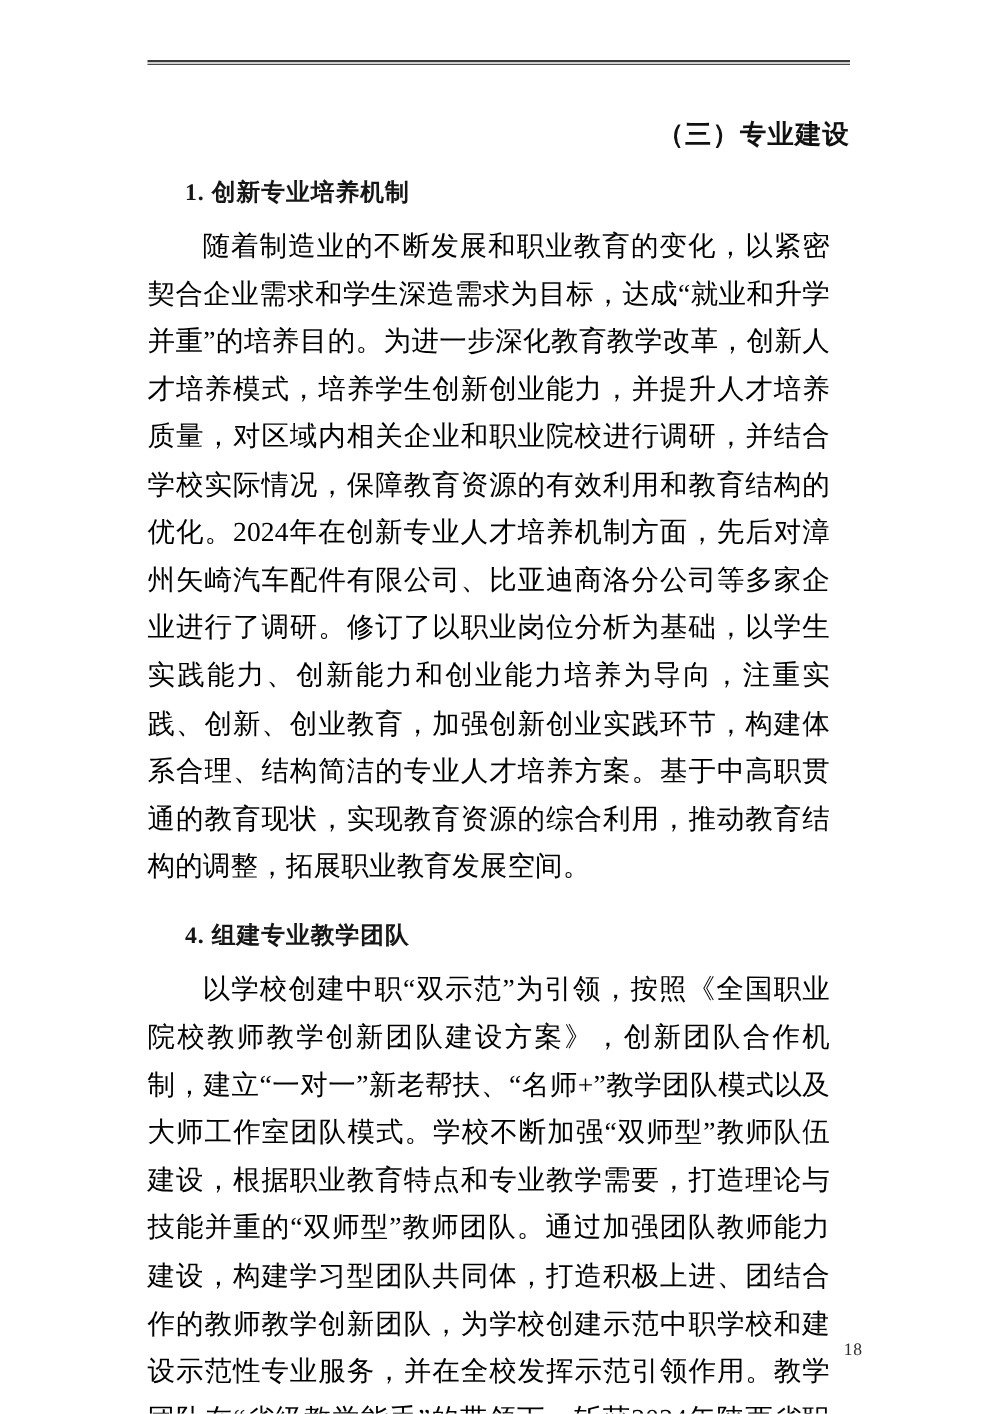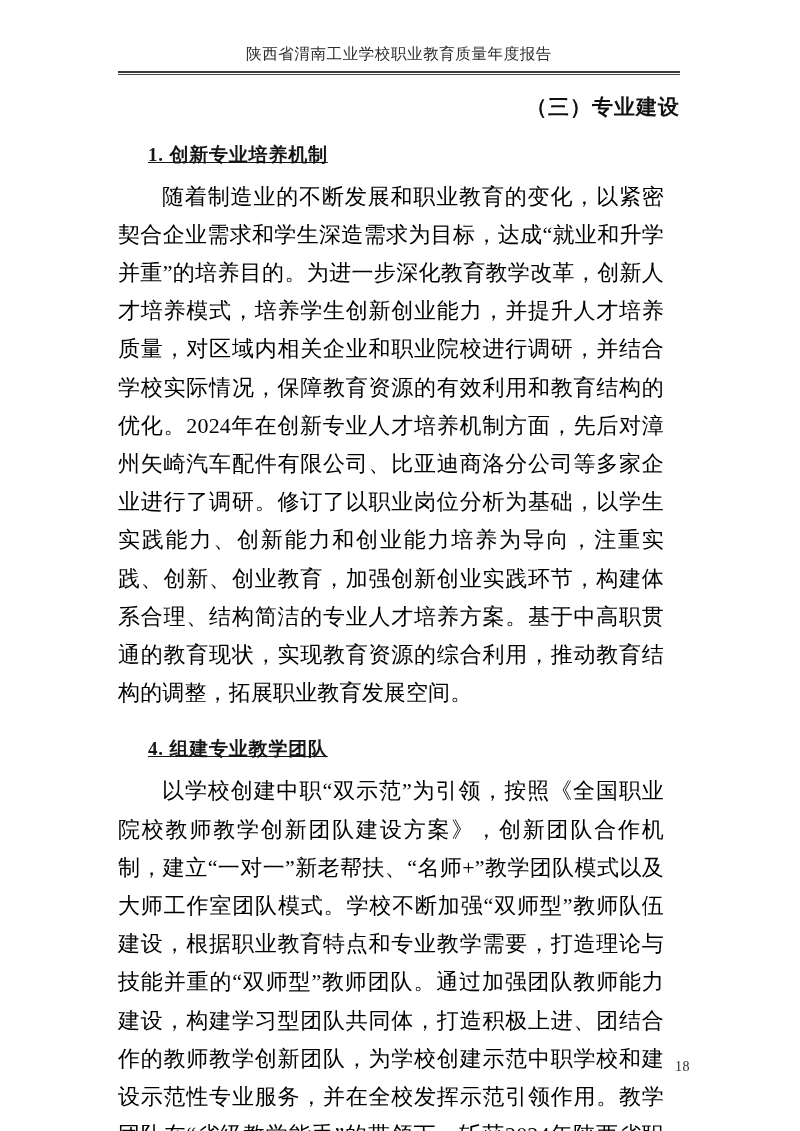--- a/index.html
+++ b/index.html
@@ -89,55 +89,53 @@
     text-align: right;
   }
 
   .sub-heading {
     font-size: 19px;
     line-height: 38px;
     margin: 6px 0 4px 0;
     padding-left: 30px;
     letter-spacing: 0.8px;
     color: #161616;
-    text-decoration: underline;
   }
 
   .body-para {
     font-size: 22px;
     line-height: 38.2px;
     margin: 0 16px 2px 0;
     text-align: justify;
     text-justify: inter-character;
     text-indent: 2em;
     letter-spacing: 0.15px;
     color: #000000;
     word-break: break-all;
   }
 
   .spacer-sm { height: 10px; }
 
   
   .page-number {
     position: absolute;
     right: 110px;
-    bottom: 56px;
+    bottom: 42px;
     font-size: 14px;
     color: #2b2b2b;
     font-family: "Liberation Serif", "DejaVu Serif", serif;
     letter-spacing: 0.5px;
   }
 </style>
 </head>
 <body>
 
 <div class="page">
 
   <div class="page-header">
-    <div class="page-header-text">陕西省渭南工业学校职业教育质量年度报告</div>
     <div class="header-rule">
       <div class="rule-thick"></div>
       <div class="rule-gap"></div>
       <div class="rule-thin"></div>
     </div>
   </div>
 
   <div class="content">
 
     <h1 class="section-heading">（三）专业建设</h1>

